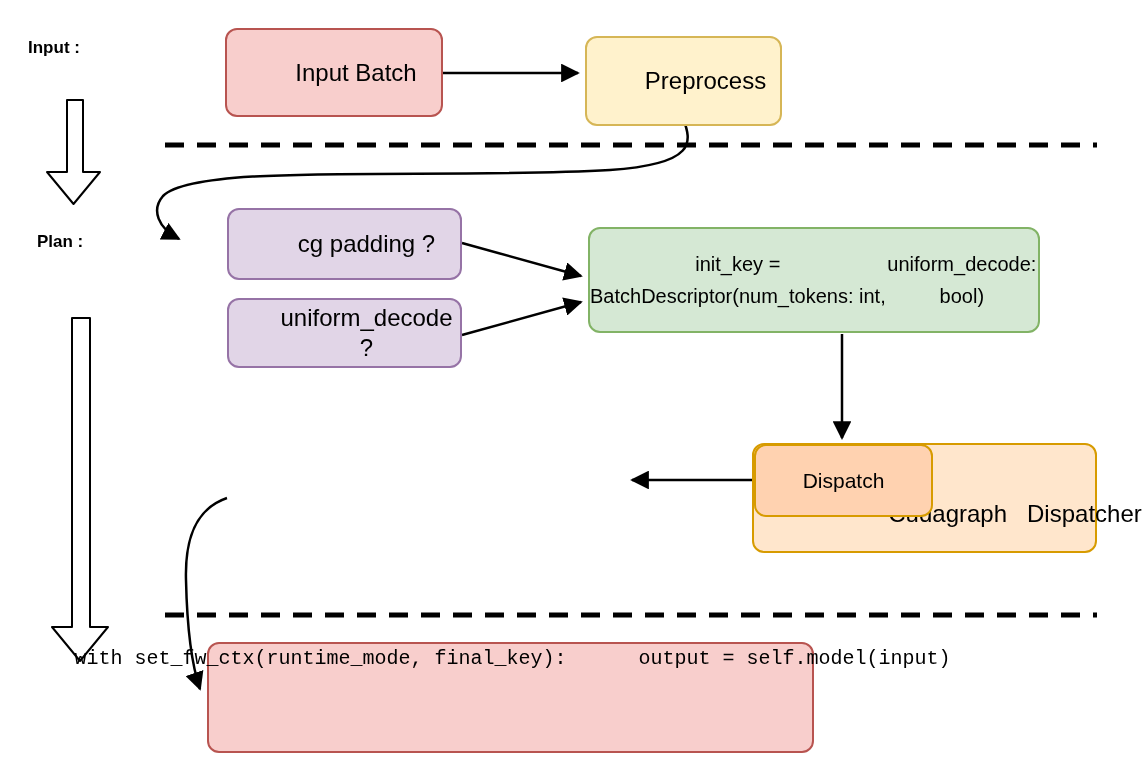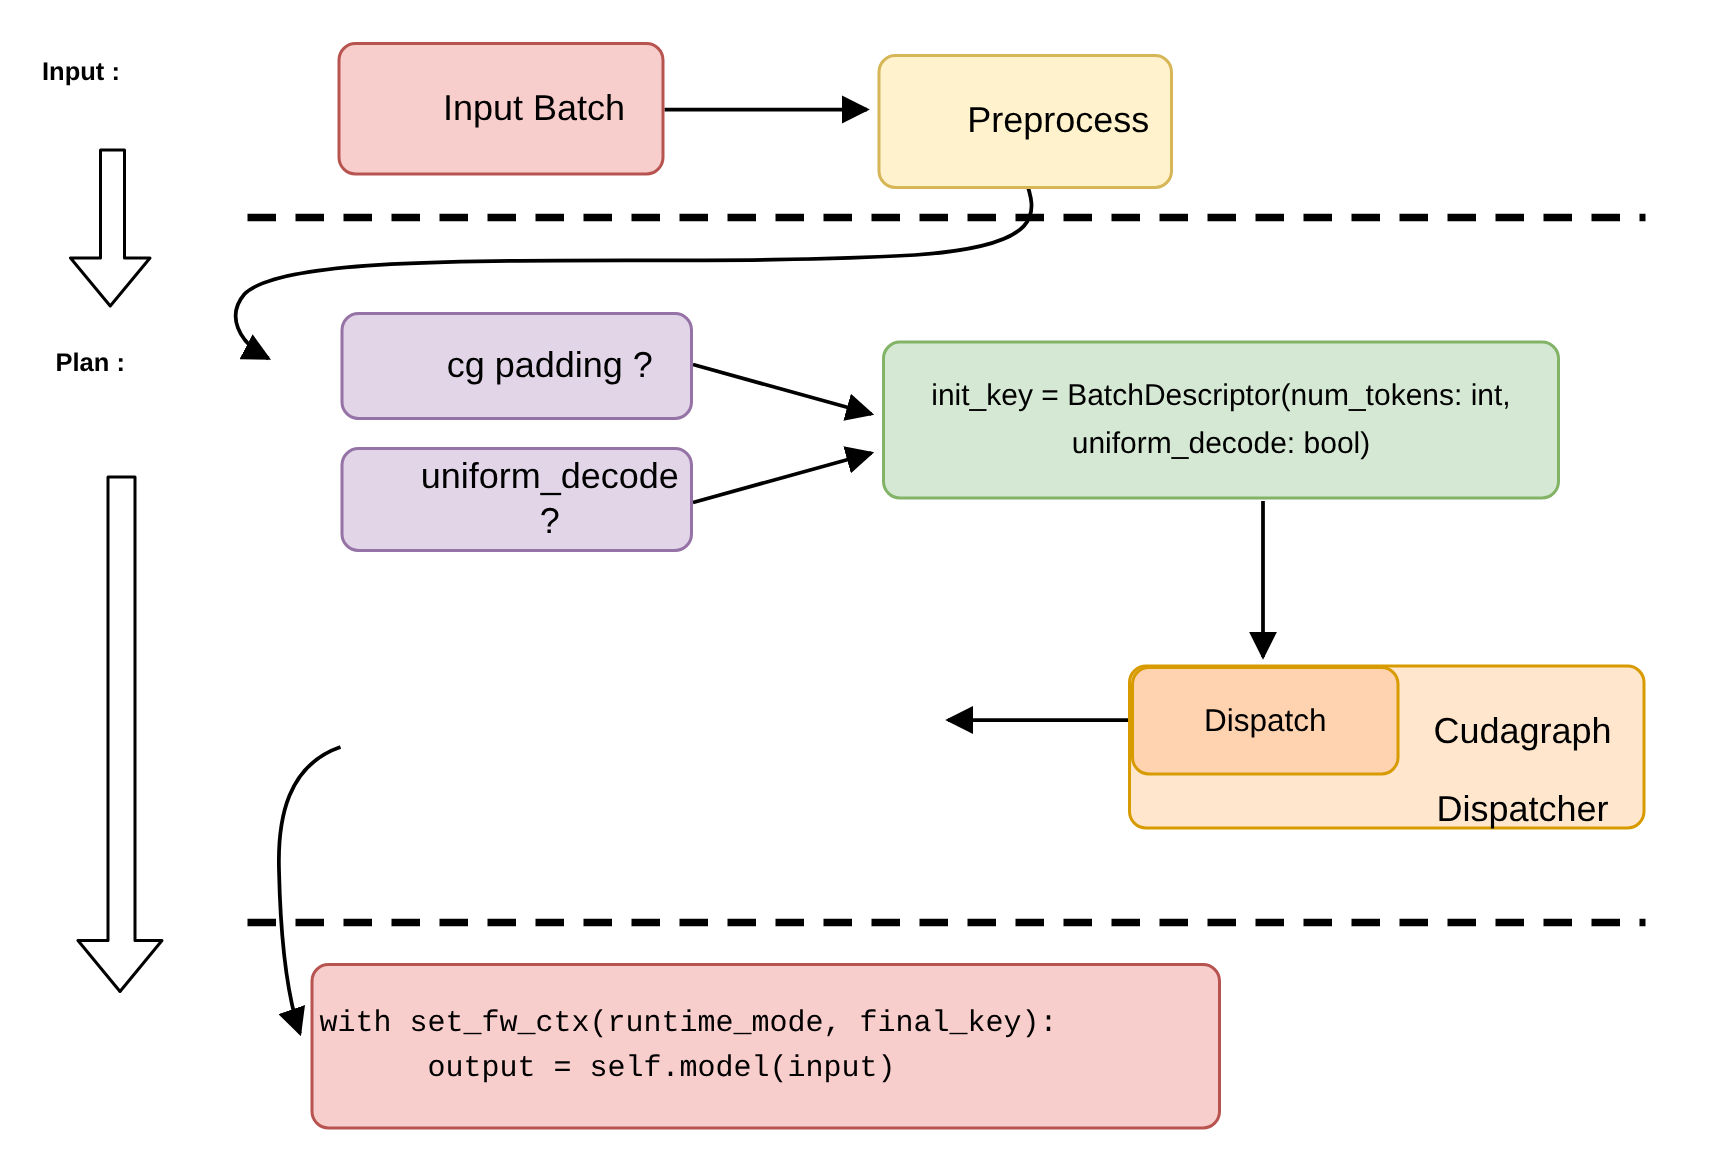--- a/index.html
+++ b/index.html
@@ -18,21 +18,21 @@
   }
   .fs24{font-size:24px;padding-left:44px;}
   .fs21{font-size:21px;line-height:29px;}
   .fs20{font-size:20px;line-height:32px;}
   .cuda-label{font-size:24px;line-height:32px;}
   .code{
     font-family:"Liberation Mono","DejaVu Sans Mono",monospace;
     font-size:20px;line-height:30px;white-space:pre;text-align:left;
     justify-content:flex-start;align-items:center;padding-left:4px;
   }
-  .two-line{flex-direction:column;}
+  .two-line{flex-direction:row;}
 </style>
 </head>
 <body>
 
 <div id="canvas">
 
   <svg id="connectors" viewBox="0 0 1142 770" xmlns="http://www.w3.org/2000/svg">
     <defs>
       <marker id="arrowhead" viewBox="0 0 10 10" refX="9" refY="5" markerWidth="7.5" markerHeight="7.5" orient="auto-start-reverse">
         <path d="M0,0 L10,5 L0,10 z" fill="#000"></path>

